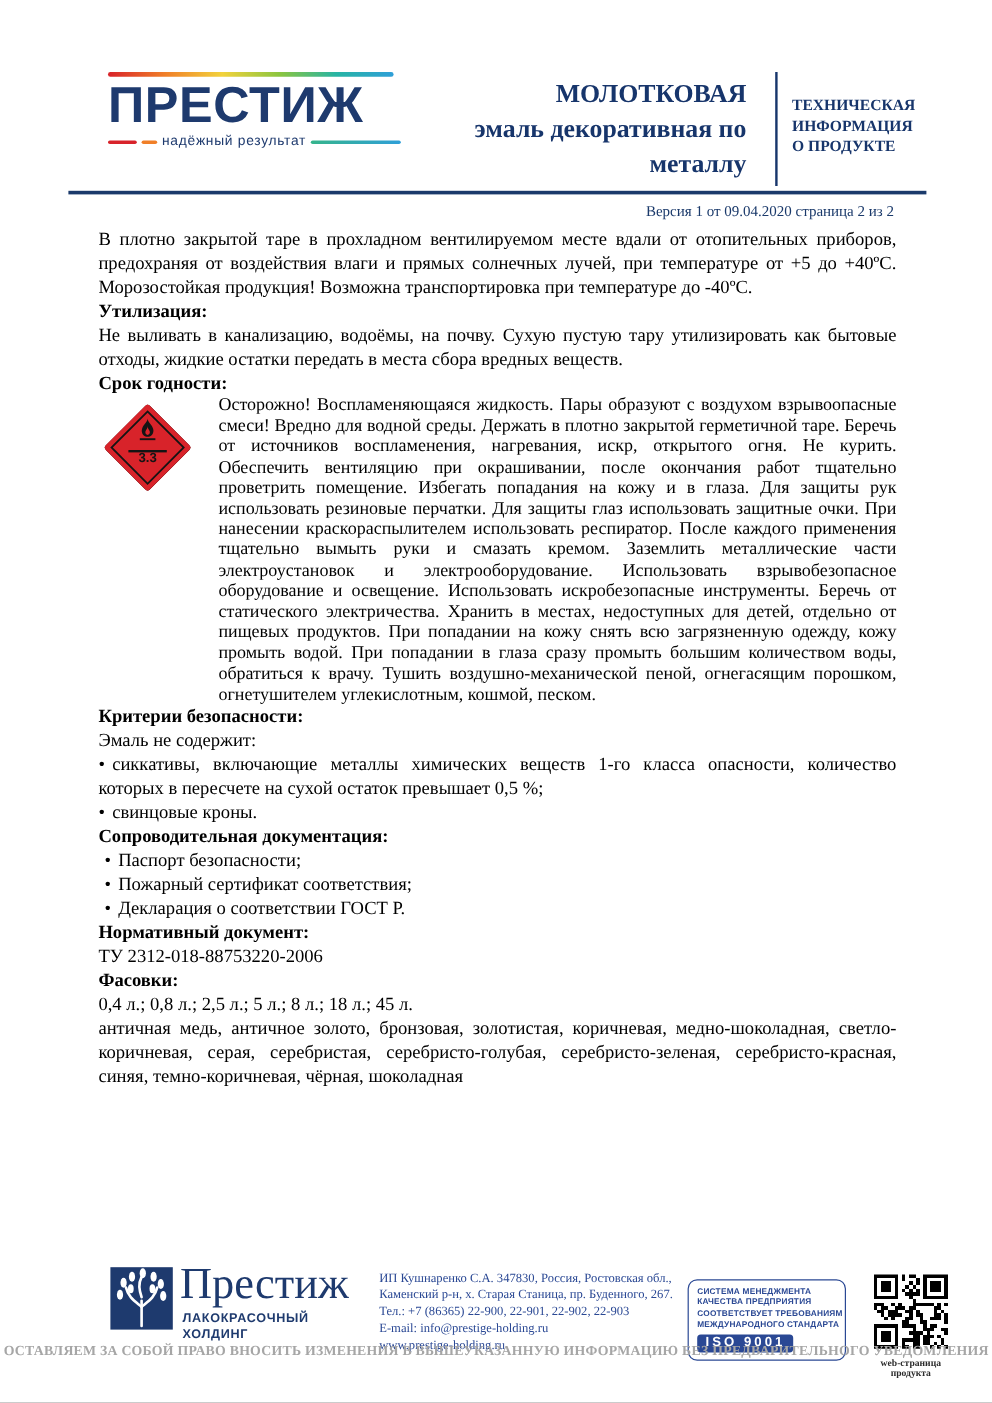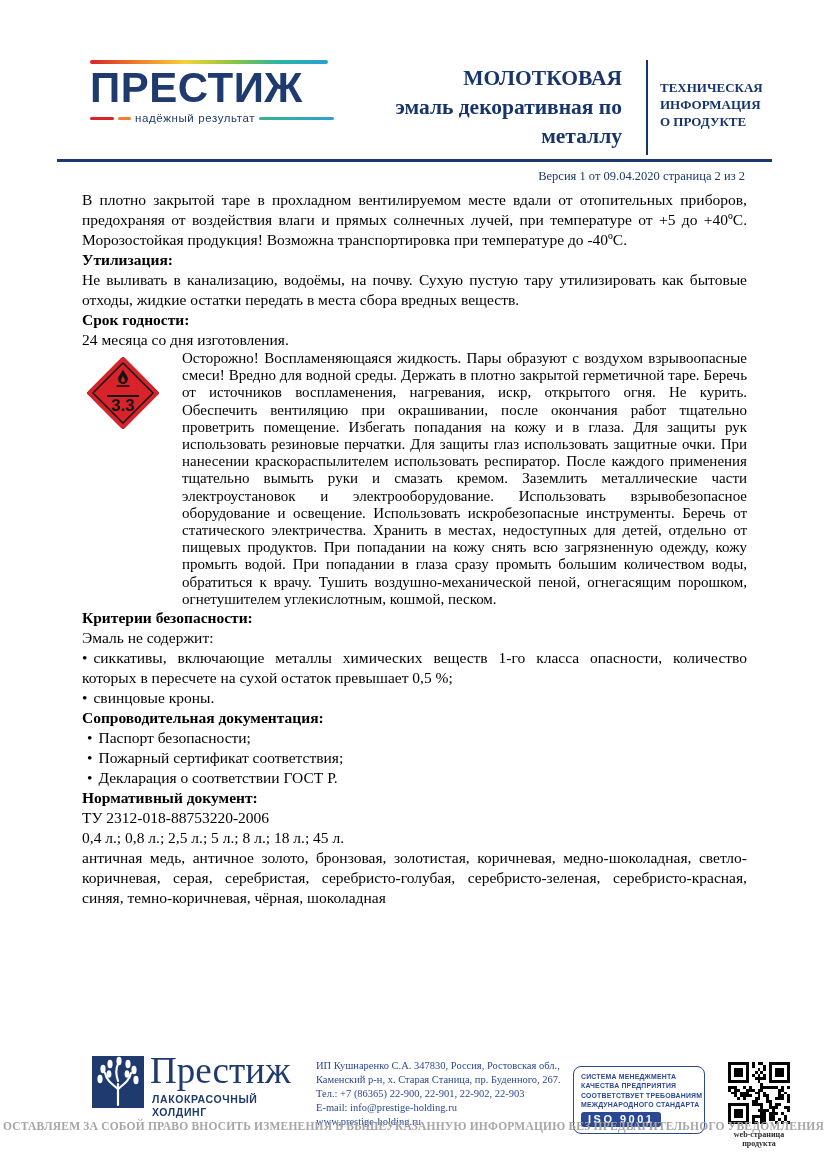--- a/index.html
+++ b/index.html
@@ -34,21 +34,21 @@
 
   .precaution{position:relative;padding-left:100px;min-height:82px;}
   .para-tight{font-size:15px;line-height:17.2px;}
   .hazard{position:absolute;left:2px;top:4px;width:78px;height:78px;}
   .hz-d{position:absolute;left:13px;top:13px;width:52px;height:52px;background:#d8232a;
         transform:rotate(45deg);border-radius:3px;
         box-shadow:inset 0 0 0 4px #d8232a,inset 0 0 0 5.5px #141414;}
   .hz-flame{position:absolute;left:50%;top:14px;transform:translateX(-50%);line-height:0;}
   .hz-line{position:absolute;left:50%;top:41px;transform:translateX(-50%);width:32px;height:2px;background:#141414;}
   .hz-num{position:absolute;left:50%;top:42px;transform:translateX(-50%);
-          font-family:"Liberation Sans",sans-serif;font-weight:700;font-size:17px;color:#141414;}
+          font-family:"Liberation Sans",sans-serif;font-weight:700;font-size:11px;color:#141414;}
 
   
   .f-square{position:absolute;left:92px;top:1056px;width:52px;height:52px;background:#1e3a6e;}
   .f-name{position:absolute;left:150px;top:1051px;font-size:37px;color:#1e3a6e;line-height:40px;}
   .f-sub{position:absolute;left:152px;top:1093px;font-family:"Liberation Sans",sans-serif;
          font-weight:700;font-size:10.5px;line-height:12.5px;letter-spacing:.6px;color:#1e3a6e;}
   .f-addr{position:absolute;left:316px;top:1059px;width:255px;font-size:10.5px;line-height:14px;color:#2a4894;}
   .f-iso{position:absolute;left:573px;top:1066px;width:132px;border:1.5px solid #2a4894;
          border-radius:8px;padding:5px 7px 6px;box-sizing:border-box;}
   .f-iso-line{font-family:"Liberation Sans",sans-serif;font-weight:700;font-size:6.9px;
@@ -95,21 +95,20 @@
   <div class="version">Версия 1 от 09.04.2020 страница 2 из 2</div>
 
   <div class="content">
 
     <p class="para">В плотно закрытой таре в прохладном вентилируемом месте вдали от отопительных приборов, предохраняя от воздействия влаги и прямых солнечных лучей, при температуре от +5 до +40ºС. Морозостойкая продукция! Возможна транспортировка при температуре до -40ºС.</p>
 
     <h3 class="sec-h">Утилизация:</h3>
     <p class="para">Не выливать в канализацию, водоёмы, на почву. Сухую пустую тару утилизировать как бытовые отходы, жидкие остатки передать в места сбора вредных веществ.</p>
 
     <h3 class="sec-h">Срок годности:</h3>
-    <p class="para">24 месяца со дня изготовления.</p>
 
     <div class="precaution">
       <div class="hazard">
         <div class="hz-d"></div>
         <div class="hz-flame">
           <svg width="20" height="20" viewBox="0 0 20 20">
             <path fill="#141414" d="M10 0 C10.4 3.6 6.6 5.6 5.4 9.2 C4.3 12.8 6.8 16 10 16 C13.2 16 15.7 12.8 14.6 9.2 C13.4 5.6 9.6 3.6 10 0 Z"></path>
             <path fill="#d8232a" d="M10 7 C10.2 9 8.6 10 8.2 11.6 C7.8 13.2 8.9 14.4 10 14.4 C11.1 14.4 12.2 13.2 11.8 11.6 C11.4 10 9.8 9 10 7 Z"></path>
             <rect x="3.5" y="17.2" width="13" height="1.6" fill="#141414"></rect>
           </svg>
@@ -126,20 +125,21 @@
     <p class="para"><span class="blt">•</span><span>свинцовые  кроны.</span></p>
 
     <h3 class="sec-h">Сопроводительная документация:</h3>
     <p class="para doc-li"><span class="blt">•</span><span>Паспорт безопасности;</span></p>
     <p class="para doc-li"><span class="blt">•</span><span>Пожарный сертификат соответствия;</span></p>
     <p class="para doc-li"><span class="blt">•</span><span>Декларация о соответствии ГОСТ Р.</span></p>
 
     <h3 class="sec-h">Нормативный документ:</h3>
     <p class="para">ТУ 2312-018-88753220-2006</p>
 
+    <h3 class="sec-h">Фасовки:</h3>
     <p class="para">0,4 л.; 0,8 л.; 2,5 л.; 5 л.; 8 л.; 18 л.; 45 л.</p>
 
     <p class="para">античная медь, античное золото, бронзовая, золотистая, коричневая, медно-шоколадная, светло-коричневая, серая, серебристая, серебристо-голубая, серебристо-зеленая, серебристо-красная, синяя, темно-коричневая, чёрная, шоколадная</p>
   </div>
 
   <div class="f-square">
     <svg width="52" height="52" viewBox="0 0 52 52">
       <g stroke="#fff" stroke-width="2.2" fill="none" stroke-linecap="round">
         <path d="M26 49 V28"></path>
         <path d="M26 33 C20 28 15 25 13 17"></path>

